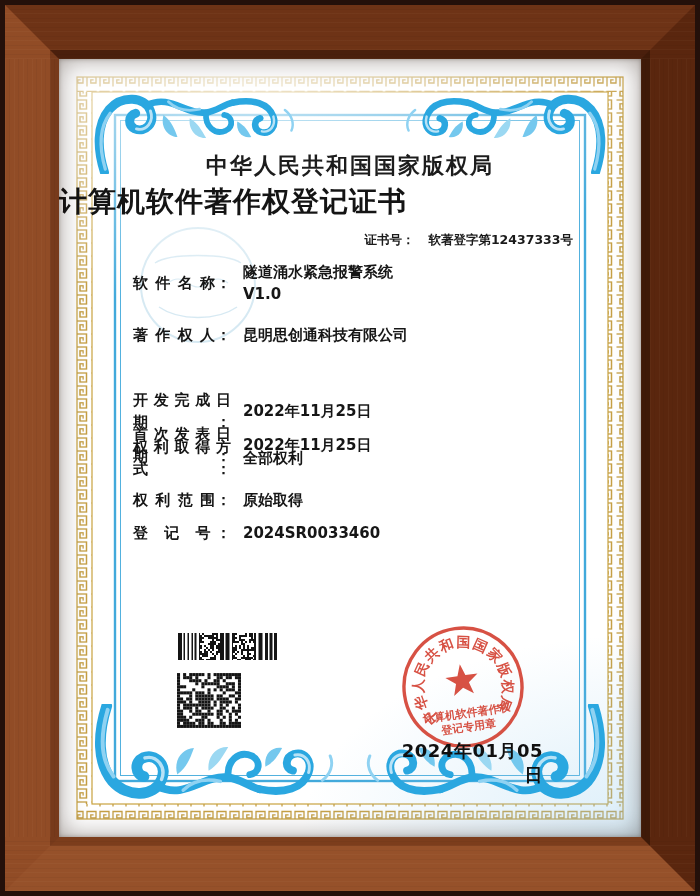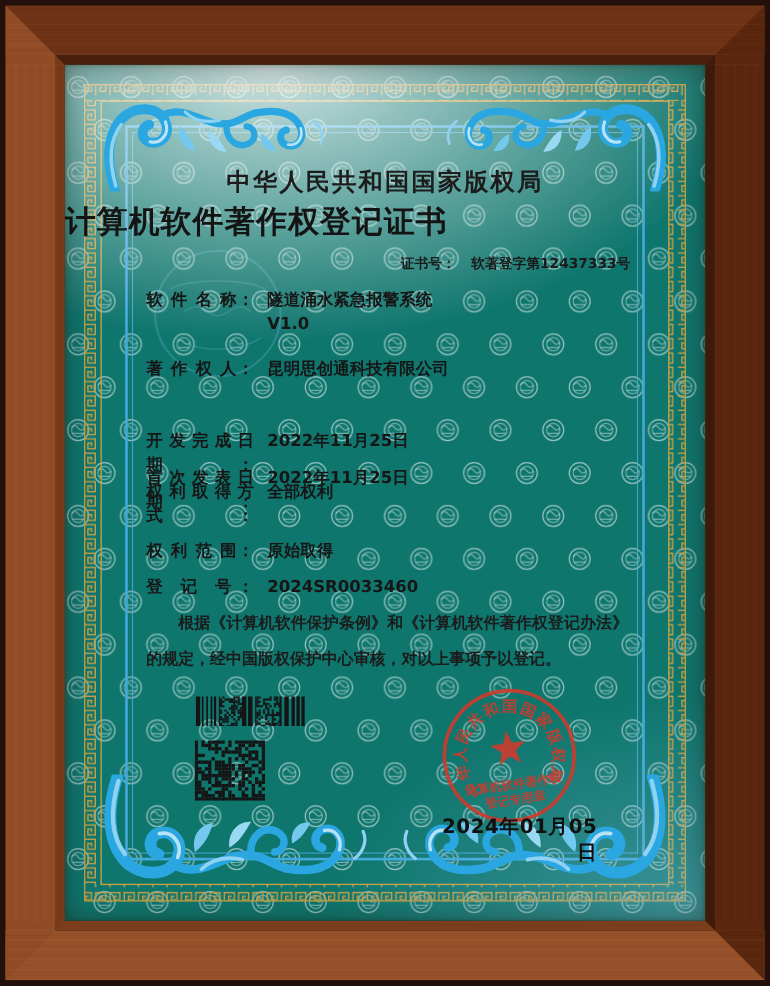--- a/index.html
+++ b/index.html
@@ -13,21 +13,21 @@
   .frame-bevel{position:absolute;inset:0;box-sizing:border-box;
       border-style:solid;border-width:9px;
       border-color:#4a1f0c #3f1a08 #7c3d1c #773a1b;}
   .grain{position:absolute;pointer-events:none;opacity:.55;}
   .grain.h{left:5px;right:5px;height:54px;
       background:repeating-linear-gradient(0deg,rgba(255,225,190,.06) 0 1px,transparent 1px 4px,rgba(0,0,0,.07) 4px 5px,transparent 5px 9px);}
   .grain.v{top:59px;bottom:59px;width:54px;
       background:repeating-linear-gradient(90deg,rgba(255,225,190,.06) 0 1px,transparent 1px 4px,rgba(0,0,0,.07) 4px 5px,transparent 5px 9px);}
   .grain.t{top:5px;} .grain.b{bottom:5px;} .grain.l{left:5px;} .grain.r{right:5px;}
   
-  .paper{position:absolute;inset:0;background:#0f766e;overflow:hidden;
+  .paper{position:absolute;inset:0;background:#ffffff;overflow:hidden;
          color:#161616;}
   .deco{position:absolute;left:0;top:0;}
   .glow{position:absolute;inset:0;pointer-events:none;
       background:
         radial-gradient(120% 52% at 32% 0%, rgba(255,255,255,.80), rgba(255,255,255,0) 62%),
         radial-gradient(90% 40% at 100% 100%, rgba(150,205,238,.35), rgba(150,205,238,0) 65%);}
   .vignette{position:absolute;inset:0;pointer-events:none;
       box-shadow:inset 0 0 26px rgba(30,12,2,.40), inset 0 0 4px rgba(30,12,2,.30);}
   .orn{position:absolute;pointer-events:none;}
   .orn.tl{left:34px;top:32px;width:205px;height:84px;}
@@ -36,21 +36,21 @@
   .orn.br{right:34px;bottom:34px;width:245px;height:100px;transform:scale(-1,-1);}
   
   .t1{position:absolute;left:0;right:0;top:92px;text-align:center;
       font-family:"DejaVu Serif","Liberation Serif",serif;font-weight:700;
       font-size:22px;letter-spacing:2px;color:#1c1c1c;}
   .t2{position:absolute;left:0;right:0;top:124px;text-align:left;
       font-family:"DejaVu Serif","Liberation Serif",serif;font-weight:900;
       font-size:28px;letter-spacing:1px;color:#141414;}
   .certno{position:absolute;right:68px;top:173px;font-size:12.5px;font-weight:bold;color:#1a1a1a;margin-left:28px;}
   .certno .gap{display:inline-block;width:14px;}
-  .row{position:absolute;left:74px;display:flex;align-items:flex-start;
+  .row{position:absolute;left:74px;display:flex;align-items:center;
        font-size:15px;font-weight:bold;color:#161616;line-height:1.45;}
   .lbl{display:inline-block;width:98px;text-align:justify;text-align-last:justify;flex:none;}
   .val{margin-left:12px;white-space:nowrap;}
   .val .v2{white-space:nowrap;}
   .stmt{position:absolute;left:74px;top:492px;width:438px;margin:0;
         font-size:14.5px;font-weight:bold;line-height:2.25;text-indent:2em;
         color:#1b1b1b;text-align:justify;}
   .barcode{position:absolute;left:119px;top:574px;}
   .qr{position:absolute;left:118px;top:614px;}
   .seal{position:absolute;left:334px;top:558px;}
@@ -173,21 +173,20 @@
           </div>
           <div class="row" style="top:431px">
             <span class="lbl">权 利 范 围：</span>
             <span class="val">原始取得</span>
           </div>
           <div class="row" style="top:464px">
             <span class="lbl">登 记 号：</span>
             <span class="val">2024SR0033460</span>
           </div>
 
-          <p class="stmt">根据《计算机软件保护条例》和《计算机软件著作权登记办法》的规定，经中国版权保护中心审核，对以上事项予以登记。</p>
 
           <svg id="barcode" class="barcode" width="100" height="27" viewBox="0 0 100 27">
               <rect x="0" y="0" width="4" height="27" fill="#141414"></rect>
               <rect x="5.5" y="0" width="1.5" height="27" fill="#141414"></rect>
               <rect x="9.5" y="0" width="1.5" height="27" fill="#141414"></rect>
               <rect x="13.5" y="0" width="1.5" height="27" fill="#141414"></rect>
               <rect x="16.5" y="0" width="2" height="27" fill="#141414"></rect>
               <rect x="21" y="0" width="1" height="27" fill="#141414"></rect>
               <rect x="22" y="2" width="2" height="2" fill="#141414"></rect>
               <rect x="22" y="4" width="2" height="2" fill="#141414"></rect>

